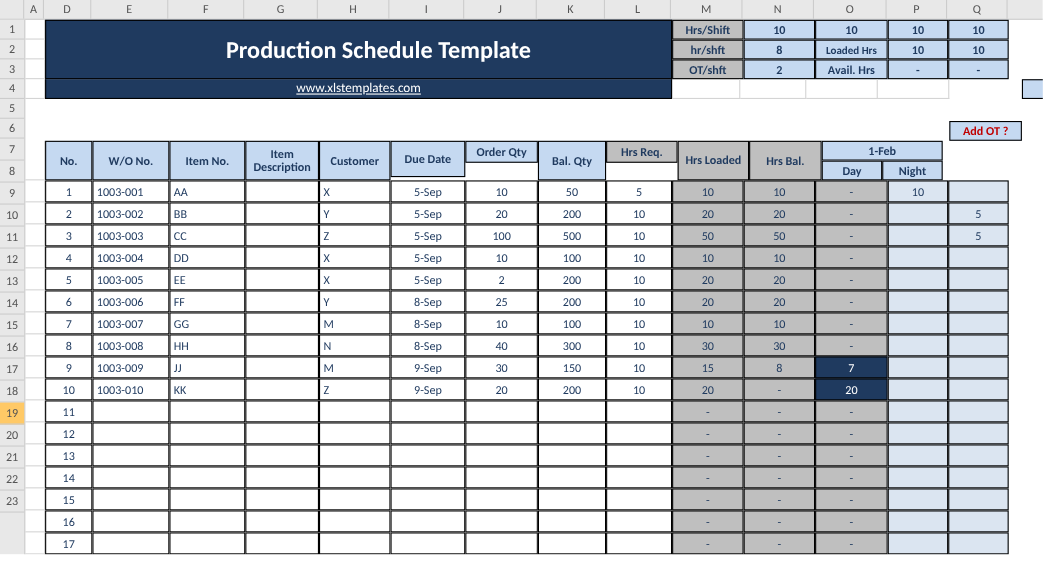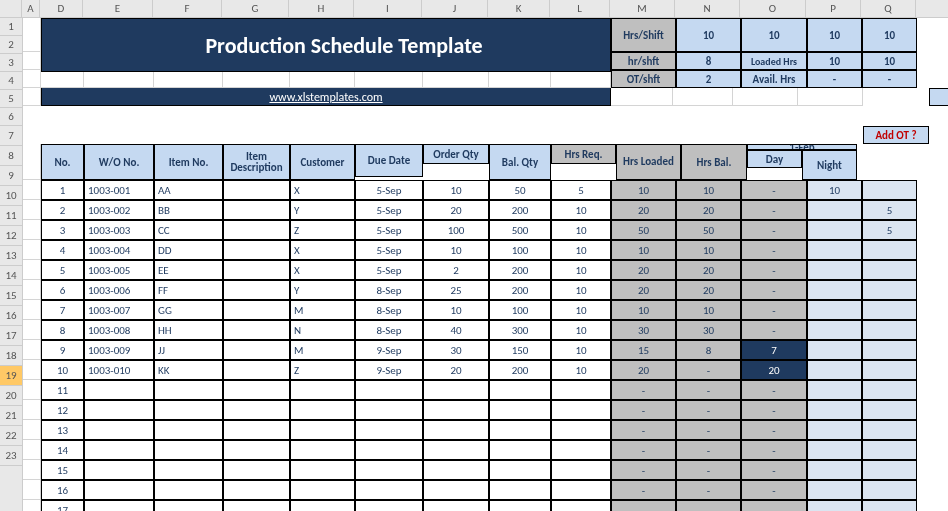--- a/index.html
+++ b/index.html
@@ -25,21 +25,21 @@
 .th { background: #c5d9f1; color: #1f3a5f; font-weight: bold; text-align: center; justify-content: center; border: 1px solid #000; font-size: 11px; }
 .th-gray { background: #bfbfbf; color: #1f3a5f; font-weight: bold; text-align: center; justify-content: center; border: 1px solid #000; font-size: 11px; }
 
 .data { border: 1px solid #000; color: #1f3a5f; padding: 0 3px; background:#fff; }
 .data.c { justify-content: center; }
 .data-gray { background: #bfbfbf; border: 1px solid #000; color: #1f3a5f; justify-content: center; }
 .data-dark { background: #1f3a5f; border: 1px solid #000; color: #fff; justify-content: center; }
 .data-light { background: #dbe5f1; border: 1px solid #000; color: #1f3a5f; justify-content: center; }
 
 .w-a{width:18px} .w-d{width:43px} .w-e{width:70px} .w-f{width:69px} .w-g{width:67px} .w-h{width:65px} .w-i{width:68px} .w-j{width:66px} .w-k{width:62px} .w-l{width:60px} .w-m{width:65px} .w-n{width:65px} .w-o{width:66px} .w-p{width:55px} .w-q{width:55px}
-.h1{height:34px} .h2{height:18px} .h3{height:18px} .h4{height:18px} .hd{height:20px}
+.h1{height:18px} .h2{height:18px} .h3{height:18px} .h4{height:18px} .hd{height:20px}
 </style>
 </head>
 <body>
 
 <div class="sheet">
 
   <div class="col-headers" id="col-headers">
     <div style="width:22px"></div>
   <div class="w-a">A</div>
       <div class="w-d">D</div>
@@ -164,21 +164,21 @@
         <div class="cell th w-i" style="height:33px">Due Date</div>
         <div class="cell th w-j" style="height:20px">Order Qty</div>
         <div class="cell th w-k" style="height:36px">Bal. Qty</div>
         <div class="cell th-gray w-m" style="height:20px">Hrs Req.</div>
         <div class="cell th-gray w-n" style="height:36px;white-space:normal;line-height:1.2">Hrs Loaded</div>
         <div class="cell th-gray w-o" style="height:36px">Hrs Bal.</div>
         <div style="display:flex;flex-direction:column">
           <div class="cell th" style="width:110px;height:18px">1-Feb</div>
           <div style="display:flex">
             <div class="cell th w-p" style="height:18px">Day</div>
-            <div class="cell th w-q" style="height:30px">Night</div>
+            <div class="cell th w-q" style="height:18px">Night</div>
           </div>
         </div>
       </div>
 
       <div id="data-body">
           <div class="cell-row">
             <div class="cell  w-a hd"></div>
             <div class="cell data c w-d hd">1</div>
             <div class="cell data w-e hd">1003-001</div>
             <div class="cell data w-f hd">AA</div>

